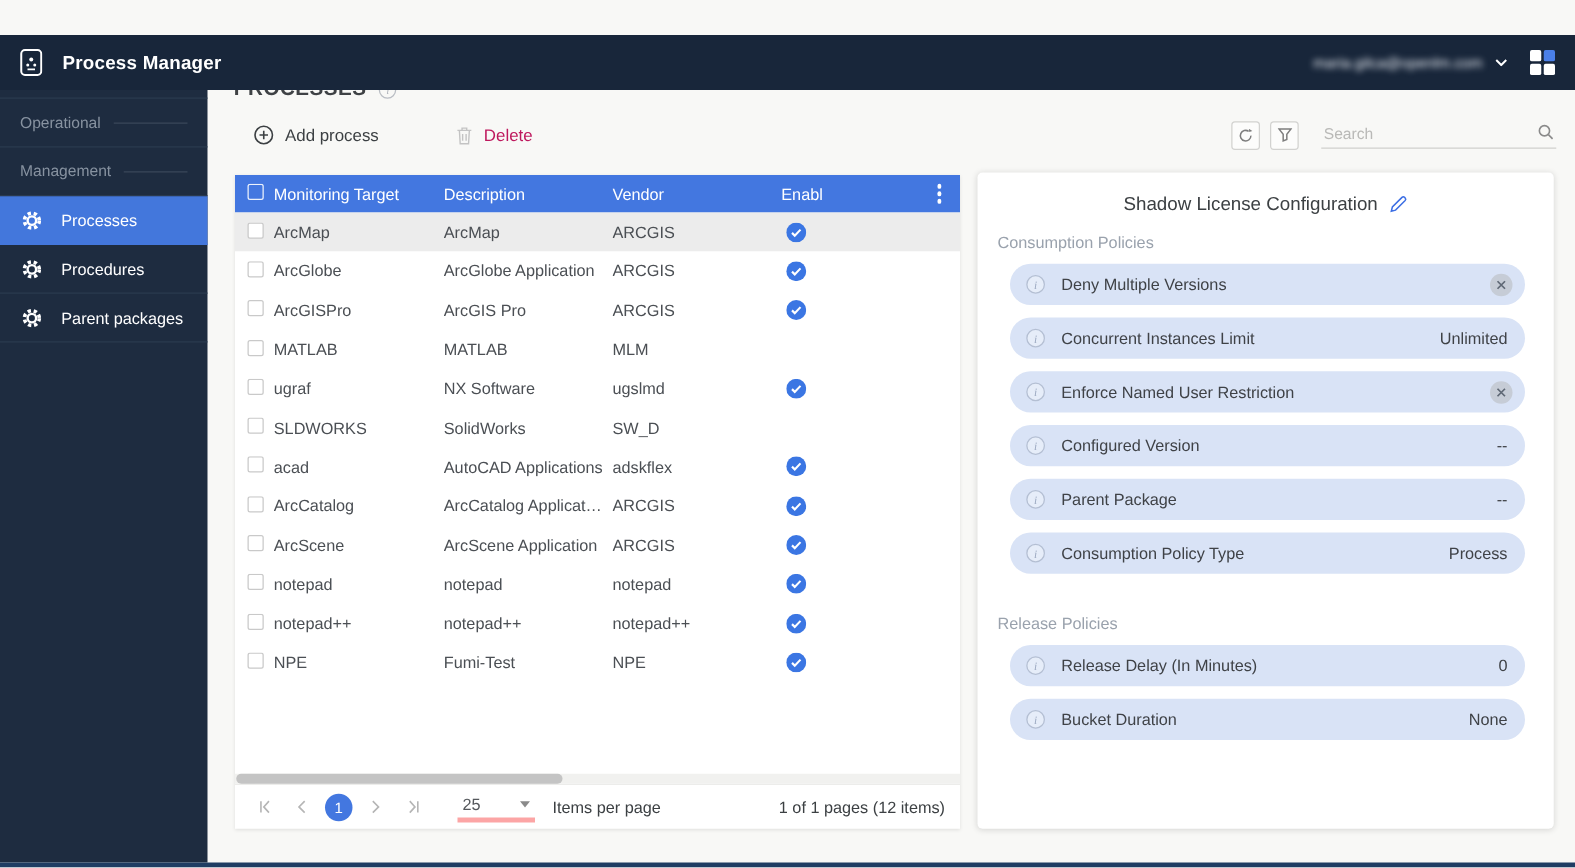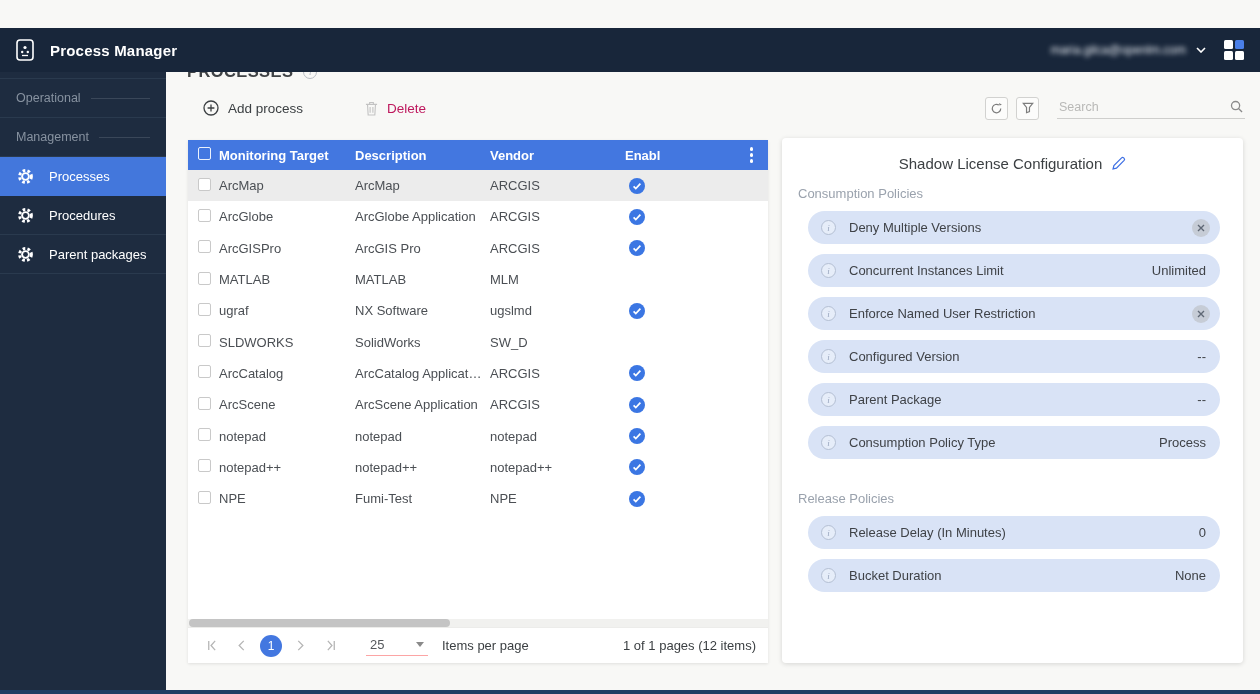--- a/index.html
+++ b/index.html
@@ -50,42 +50,42 @@
   .search-wrap { margin-left:18px; position:relative; width:188px; }
   .search-wrap input { width:100%; border:none; border-bottom:1px solid #cfcfcd; background:transparent;
             font-size:12.5px; color:#555; padding:3px 20px 4px 2px; outline:none; font-family:inherit; }
   .search-wrap input::placeholder { color:#b9b9b7; }
   .search-ico { position:absolute; right:2px; top:2px; color:#8a8a8a; cursor:pointer; }
 
   
   .table-card { position:absolute; left:22px; top:96px; width:580px; height:523px; background:#fff;
                 box-shadow:0 1px 3px rgba(0,0,0,.10); display:flex; flex-direction:column; }
   .tgrid { display:grid; grid-template-columns:31px 136px 135px 135px 116px 27px; align-items:center; }
-  .thead { height:30px; background:#4377e0; color:#fff; font-size:13px; font-weight:700; flex:0 0 30px; }
+  .thead { height:30px; background:#4377e0; color:#fff; font-size:13px; font-weight:400; flex:0 0 30px; }
   .thead .hcell { cursor:pointer; }
   .trow { height:31.3px; flex:0 0 31.3px; font-size:13px; color:#4b4f54; cursor:pointer; }
   .trow.sel { background:#ececec; }
   .cell { overflow:hidden; white-space:nowrap; text-overflow:ellipsis; padding-right:6px; }
   .checkbox { width:13px; height:13px; border:1px solid #c9c9c9; border-radius:2px; background:#fff;
               display:inline-block; margin-left:10px; cursor:pointer; }
   .thead .checkbox { border-color:rgba(255,255,255,.9); background:transparent; }
   .en-wrap { display:flex; align-items:center; padding-left:4px; }
   .kebab { display:flex; flex-direction:column; gap:2.5px; align-items:center; cursor:pointer; padding:4px 6px; }
   .kebab i { width:3.5px; height:3.5px; border-radius:50%; background:#fff; }
   .tspacer { flex:1 1 auto; }
 
   .hscroll { flex:0 0 8px; background:#f1f1ef; position:relative; }
   .hscroll-thumb { position:absolute; left:1px; top:0; height:8px; width:45%; border-radius:4px; background:#c4c4c4; cursor:grab; }
 
   .pager { flex:0 0 36px; border-top:1px solid #ececea; display:flex; align-items:center; padding:0 12px 0 12px; font-size:13px; color:#3c4043; }
   .pg-btn { width:22px; height:22px; display:flex; align-items:center; justify-content:center; color:#b5b5b5; cursor:pointer; }
   .pg-btn + .pg-btn { margin-left:8px; }
   .pg-current { width:22px; height:22px; border-radius:50%; background:#4377e0; color:#fff; font-size:12px;
                 display:flex; align-items:center; justify-content:center; margin:0 8px; cursor:pointer; }
-  .page-size { margin-left:24px; width:62px; border-bottom:1px solid #fca5a5; display:flex; align-items:center;
+  .page-size { margin-left:24px; width:62px; border-bottom:4px solid #fca5a5; display:flex; align-items:center;
                justify-content:space-between; padding:2px 4px 3px 4px; color:#55585c; cursor:pointer; }
   .caret-down { width:0; height:0; border-left:4px solid transparent; border-right:4px solid transparent; border-top:5px solid #8a8a8a; }
   .pg-label { margin-left:14px; }
   .pg-summary { margin-left:auto; }
 
   
   .panel { position:absolute; left:616px; top:94px; width:461px; height:525px; background:#fff; border-radius:4px;
            box-shadow:0 1px 5px rgba(0,0,0,.14); overflow:hidden; }
   .panel-title-row { display:flex; align-items:center; justify-content:center; gap:9px; margin-top:14px; height:22px; }
   .panel-title { font-size:15px; color:#3c4043; font-weight:500; }
@@ -304,20 +304,33 @@
         <div class="tgrid trow">
           <span class="cell"><span class="checkbox"></span></span>
           <span class="cell">SLDWORKS</span>
           <span class="cell">SolidWorks</span>
           <span class="cell">SW_D</span>
           <span class="cell en-wrap"></span>
           <span class="cell"></span>
         </div>
         <div class="tgrid trow">
           <span class="cell"><span class="checkbox"></span></span>
+          <span class="cell">acad</span>
+          <span class="cell">AutoCAD Applications</span>
+          <span class="cell">adskflex</span>
+          <span class="cell en-wrap">
+            <svg viewBox="0 0 16 16" width="16" height="16">
+              <circle cx="8" cy="8" r="8" fill="#3b76e3"></circle>
+              <path d="M4.6 8.3l2.2 2.2 4.6-4.8" stroke="#fff" stroke-width="1.7" fill="none"></path>
+            </svg>
+          </span>
+          <span class="cell"></span>
+        </div>
+        <div class="tgrid trow">
+          <span class="cell"><span class="checkbox"></span></span>
           <span class="cell">ArcCatalog</span>
           <span class="cell">ArcCatalog Application</span>
           <span class="cell">ARCGIS</span>
           <span class="cell en-wrap">
             <svg viewBox="0 0 16 16" width="16" height="16">
               <circle cx="8" cy="8" r="8" fill="#3b76e3"></circle>
               <path d="M4.6 8.3l2.2 2.2 4.6-4.8" stroke="#fff" stroke-width="1.7" fill="none"></path>
             </svg>
           </span>
           <span class="cell"></span>

